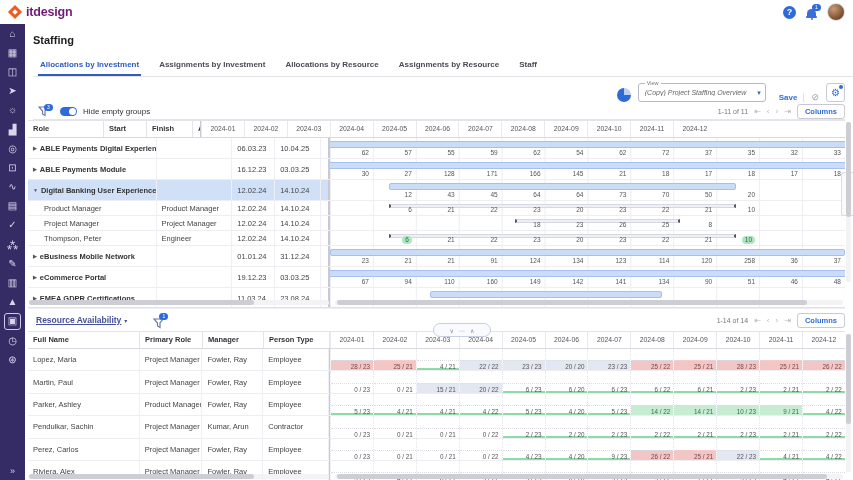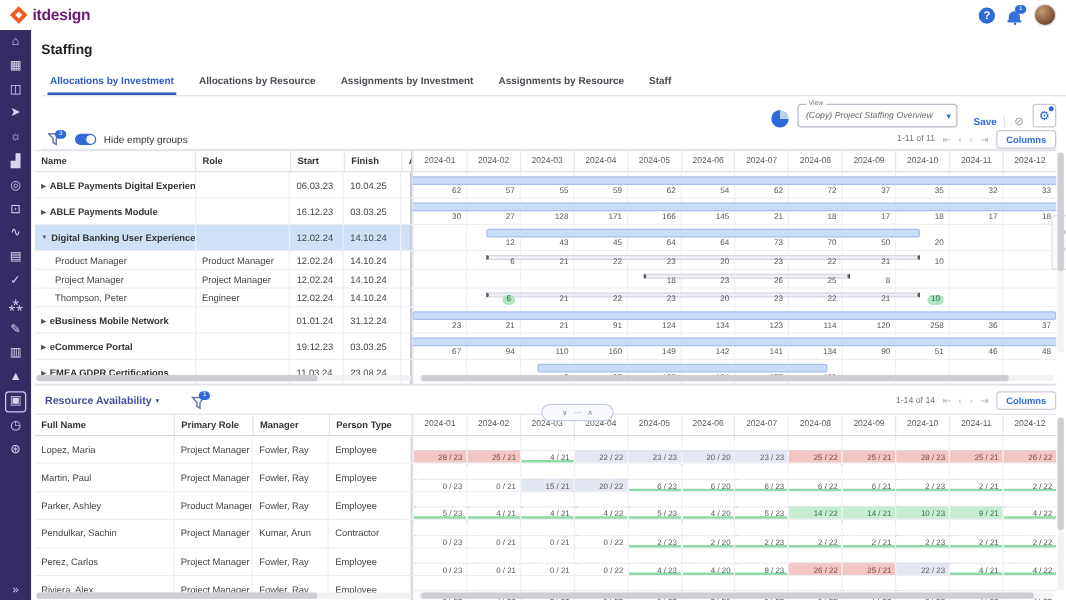--- a/index.html
+++ b/index.html
@@ -81,21 +81,21 @@
   .hscroll{position:absolute;height:5px;background:#f3f3f5;border-radius:3px;}
   .hscroll .hd{position:absolute;top:0;height:5px;background:#cdcdd4;border-radius:3px;}
   .vscroll{position:absolute;width:5px;background:#f3f3f5;}
   .vscroll .hd{position:absolute;left:0;width:5px;background:#cdcdd4;border-radius:3px;}
   .splitter{position:absolute;left:408px;top:299px;width:56px;height:12px;border:1px solid #c8cfe0;border-radius:7px;
             background:#f8fafd;display:flex;align-items:center;justify-content:center;gap:5px;font-size:6px;color:#7c8bb0;z-index:5;}
   .details-tab{position:absolute;right:0;top:148px;width:11px;height:42px;background:#fafafa;border:1px solid #ddd;border-right:none;
                border-radius:3px 0 0 3px;writing-mode:vertical-rl;font-size:6.5px;color:#666;text-align:center;line-height:10px;}
   
   .ra-head{position:absolute;left:3px;top:283px;width:817px;height:24px;display:flex;align-items:center;border-top:1px solid #e0e0e6;}
-  .ra-title{font-size:8.5px;font-weight:bold;color:#464f9b;margin-left:8px;}
+  .ra-title{font-size:8.5px;font-weight:bold;color:#464f9b;margin-left:8px;text-decoration:underline;}
   .ra-caret{font-size:6px;color:#464f9b;margin-left:3px;}
   .ra-funnel{position:relative;width:12px;height:11px;margin-left:26px;}
   .grid-bot{position:absolute;left:3px;top:307px;width:817px;}
   .bw-name{width:112px;}.bw-role{width:63px;}.bw-mgr{width:61px;}.bw-type{width:66px;}
   .brow{display:flex;height:21.4px;border-bottom:1px solid #ededf2;background:#fff;}
   .brow .lc{font-size:7.5px;color:#444;display:flex;align-items:center;padding-left:5px;}
   .bmonths{display:flex;width:515px;flex:none;border-left:1px solid #c9c9d2;}
   .acell{width:42.92px;flex:none;position:relative;box-sizing:border-box;border-left:1px dotted #e4e4ec;}
   .strip{position:absolute;left:0;right:0;bottom:0;height:10px;box-sizing:border-box;font-size:6.3px;color:#555;
          text-align:right;padding:2px 3px 0 0;border-top:1px dotted #dcdce4;}
@@ -181,22 +181,22 @@
           <span class="ico-box">⊛</span>
         </div>
       </div>
     <div class="side-collapse">»</div>
   </div>
 
   <div class="main">
     <div class="page-title">Staffing</div>
     <div class="tabs" id="tabs">
         <div class="tab active">Allocations by Investment</div>
+        <div class="tab">Assignments by Investment</div>
         <div class="tab">Allocations by Resource</div>
-        <div class="tab">Assignments by Investment</div>
         <div class="tab">Assignments by Resource</div>
         <div class="tab">Staff</div>
       </div>
 
     <div class="toolbar">
       <span class="pie-ico"></span>
       <div class="view-box">
         <span class="view-label">View</span>
         <span class="view-value">(Copy) Project Staffing Overview</span>
         <span class="view-caret">▾</span>
@@ -223,21 +223,20 @@
         <span class="pg-ico">⇤</span>
         <span class="pg-ico">‹</span>
         <span class="pg-ico">›</span>
         <span class="pg-ico">⇥</span>
         <span class="cols-btn">Columns</span>
       </span>
     </div>
 
     <div class="grid-top">
       <div class="hdr">
-        <div class="lc w-name">Name</div>
         <div class="lc w-role">Role</div>
         <div class="lc w-start">Start</div>
         <div class="lc w-finish">Finish</div>
         <div class="lc w-a">A</div>
         <div class="months" id="alloc-months">
             <div class="mcol">2024-01</div>
             <div class="mcol">2024-02</div>
             <div class="mcol">2024-03</div>
             <div class="mcol">2024-04</div>
             <div class="mcol">2024-05</div>

